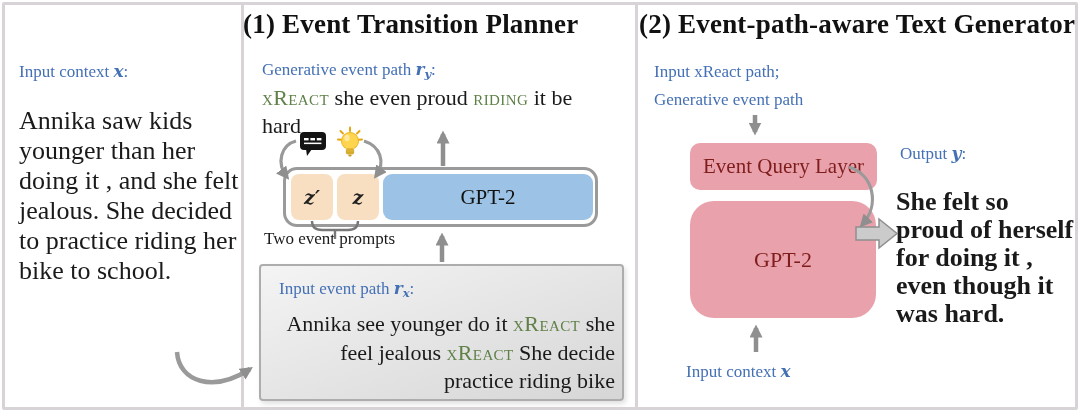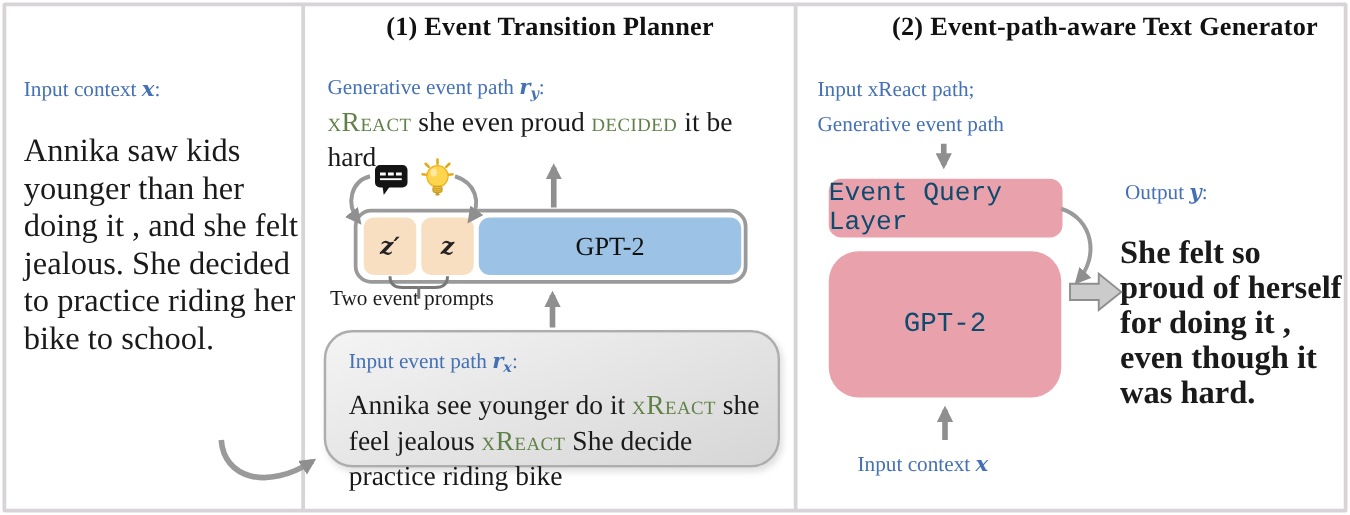--- a/index.html
+++ b/index.html
@@ -11,21 +11,21 @@
     position:absolute;left:2px;top:2px;width:1070px;height:402px;
     border:3px solid var(--border,#d7d3d7);border-radius:2px;
   }
   .divider{
     position:absolute;top:3px;width:3px;height:406px;
     background:var(--border,#d7d3d7);
   }
   .abs{position:absolute;}
   .blue{color:var(--blue,#4470b5);}
   .panel-title{
-    font-weight:bold;font-size:21px;text-align:center;color:#111;
+    font-weight:bold;font-size:27px;color:#111;
     letter-spacing:0.2px;white-space:nowrap;
   }
   .body-text{font-size:26px;line-height:30px;color:#1a1a1a;}
   .label-22{font-size:17px;line-height:27px;white-space:nowrap;}
   .rich{font-size:22px;line-height:28px;}
   .seg-label{}
   .seg-text{color:#1a1a1a;}
   .seg-var{font-style:italic;font-weight:bold;font-family:"DejaVu Serif",serif;}
   .seg-varsub{font-style:italic;font-weight:bold;font-family:"DejaVu Serif",serif;
     font-size:0.68em;vertical-align:-0.28em;}
@@ -38,46 +38,46 @@
     position:absolute;top:174px;width:42px;height:46px;border-radius:8px;
     background:var(--peach,#f8dfc2);display:flex;align-items:center;justify-content:center;
     font-family:"DejaVu Serif",serif;font-style:italic;font-weight:bold;font-size:19px;color:#222;
   }
   .gptblue{
     position:absolute;left:383px;top:174px;width:210px;height:46px;border-radius:9px;
     background:var(--lightblue,#9cc3e5);display:flex;align-items:center;justify-content:center;
     font-size:21px;color:#111;
   }
   .bubble{
-    position:absolute;left:259px;top:264px;width:365px;height:110px;border-radius:23px;
+    position:absolute;left:259px;top:264px;width:365px;height:137px;border-radius:4px;
     background:linear-gradient(160deg,var(--bubbletop,#f4f4f4) 0%,var(--bubblebottom,#d6d6d6) 100%);
-    border:2px solid #adadad;box-sizing:border-box;box-shadow:2px 3px 5px rgba(0,0,0,0.12);
+    border:2px solid #adadad;box-sizing:border-box;box-shadow:2px 3px 5px rgba(0,0,0,0.12);text-align:right;
   }
   .pinkbox{
-    position:absolute;left:663px;background:var(--pink,#e9a2ac);
-    display:flex;align-items:center;justify-content:center;color:#0c4a6e;font-family:Liberation Mono, monospace;
+    position:absolute;left:690px;background:var(--pink,#e9a2ac);
+    display:flex;align-items:center;justify-content:center;color:#7f1d1d;
   }
   .eql{top:143px;width:187px;height:47px;border-radius:10px;font-size:21px;}
   .gptpink{top:201px;width:186px;height:117px;border-radius:24px;font-size:22px;}
   .overlay{position:absolute;left:0;top:0;pointer-events:none;}
 </style>
 </head>
 <body>
 
 <div class="figure">
   <div class="frame"></div>
   <div class="divider" style="left:241px;"></div>
   <div class="divider" style="left:635px;"></div>
 
   <div class="abs blue label-22" style="left:19px;top:58px;"><span class="seg-label">Input context </span><span class="seg-var">x</span><span class="seg-label">:</span></div>
   <div class="abs body-text" style="left:19px;top:106px;width:220px;">Annika saw kids younger than her doing it , and she felt jealous. She decided to practice riding her bike to school.</div>
 
   <div class="abs panel-title" style="left:243px;top:9px;width:394px;">(1) Event Transition Planner</div>
   <div class="abs blue label-22" style="left:262px;top:56px;"><span class="seg-label">Generative event path </span><span class="seg-var">r</span><span class="seg-varsub">y</span><span class="seg-label">:</span></div>
-  <div class="abs rich" style="left:262px;top:84px;width:352px;"><span class="seg-rel">xReact</span><span class="seg-text"> she even proud </span><span class="seg-rel">decided</span><span class="seg-text"> it be hard</span></div>
+  <div class="abs rich" style="left:262px;top:84px;width:352px;"><span class="seg-rel">xReact</span><span class="seg-text"> she even proud </span><span class="seg-rel">riding</span><span class="seg-text"> it be hard</span></div>
 
   <div class="container-box"></div>
   <div class="zbox" style="left:291px;">
     <span>z′</span>
   </div>
   <div class="zbox" style="left:337px;">
     <span>z</span>
   </div>
   <div class="gptblue">
     <span>GPT-2</span>

